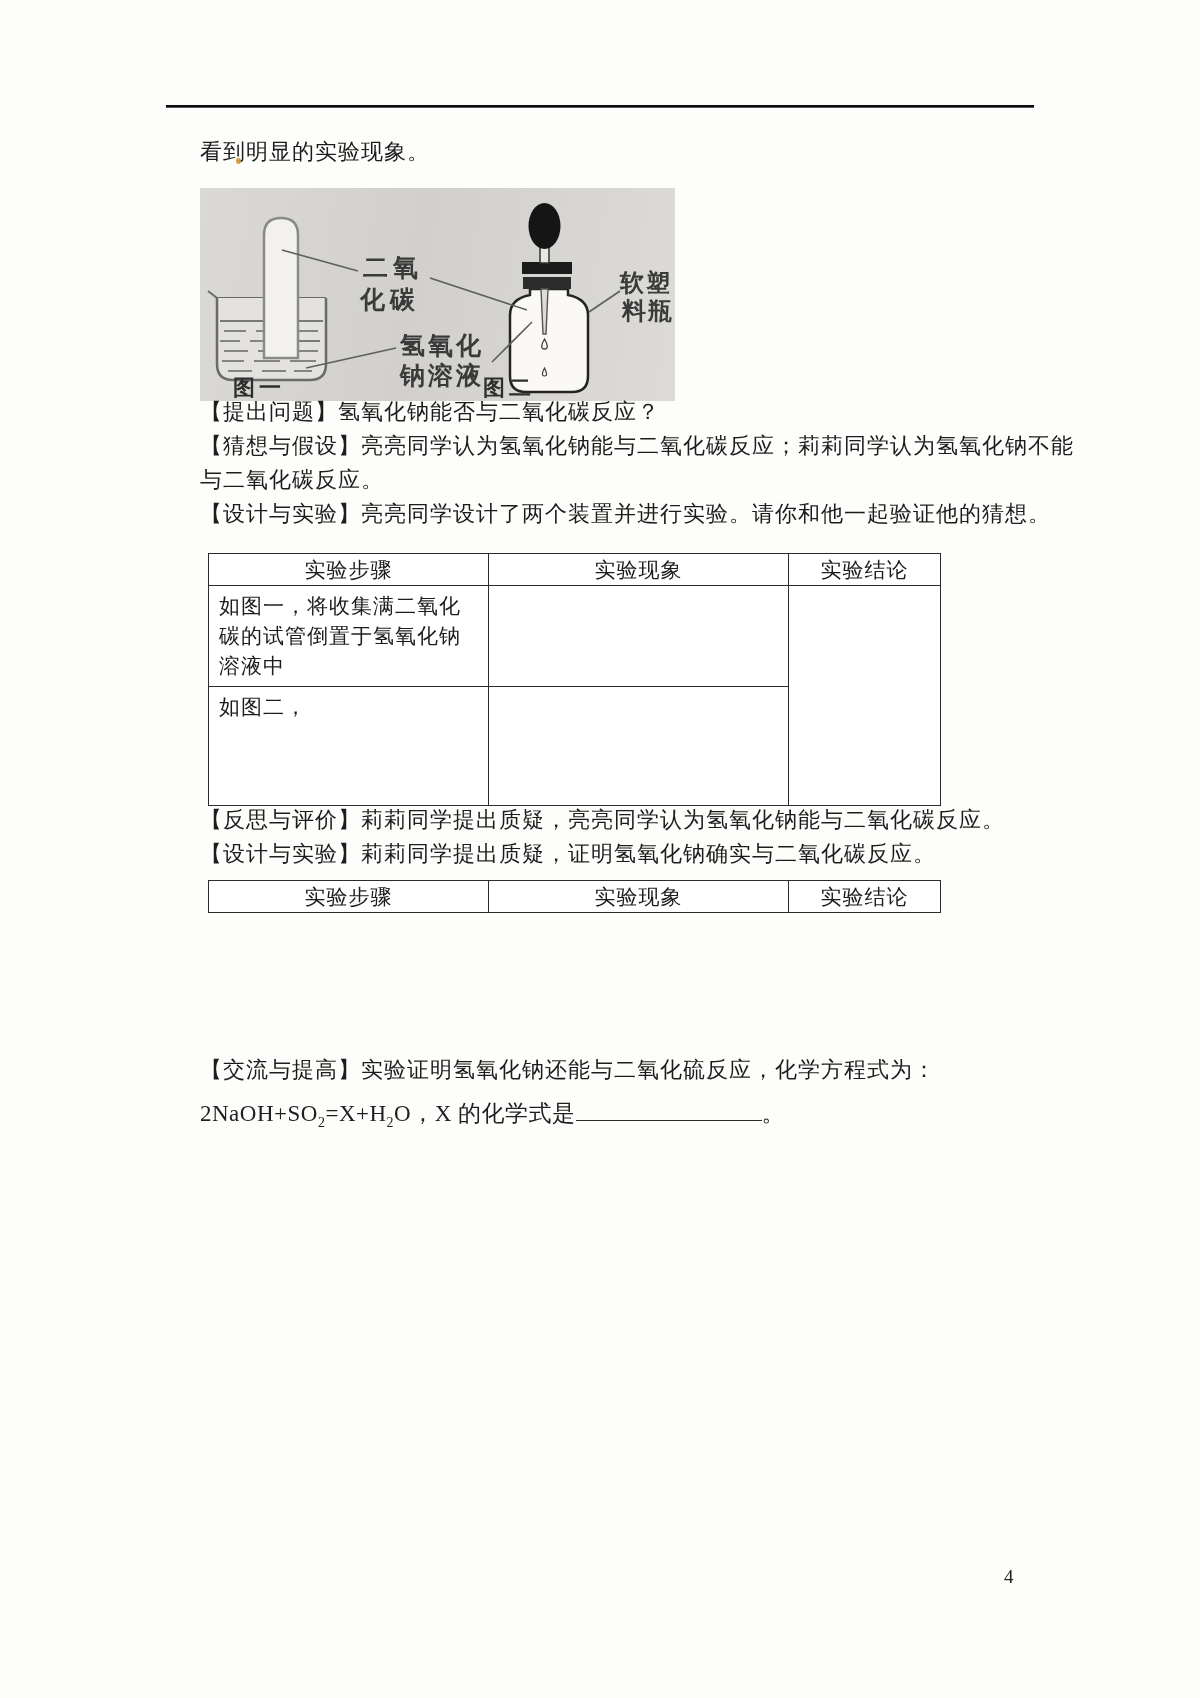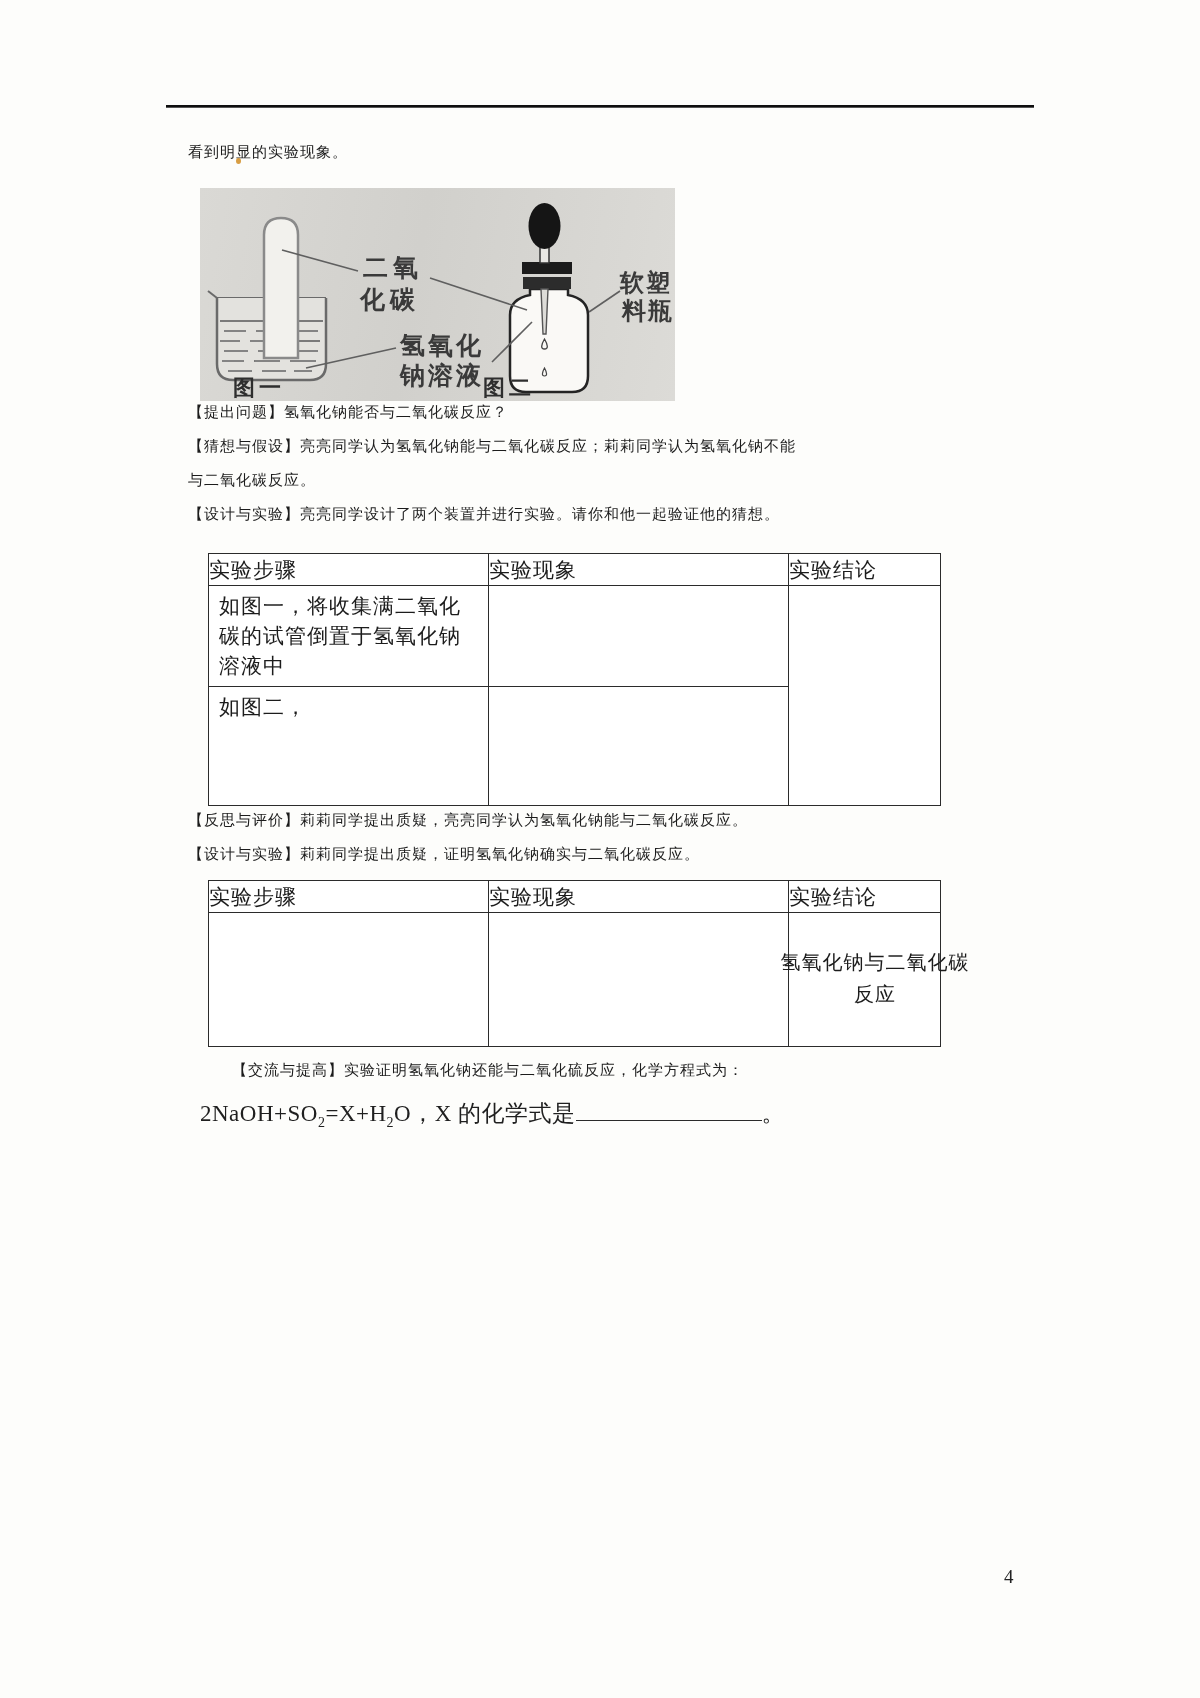--- a/index.html
+++ b/index.html
@@ -10,41 +10,41 @@
     font-family:"Liberation Serif","DejaVu Serif",serif;
     color:#1f1f1f;
     overflow:hidden;
   }
   .abs { position:absolute; }
   .rule-top {
     left:166px; top:105px; width:868px; height:3px;
     background:#0e0e0e; border-bottom:1px solid #555;
   }
   .para {
-    left:188px; width:810px; font-size:15px; line-height:32px;
+    left:200px; width:810px; font-size:22px; line-height:32px;
     letter-spacing:1px; color:#1c1c1c; white-space:nowrap;
   }
   .artifact-dot {
     left:236px; top:158px; width:5px; height:6px;
     background:#d4922e; border-radius:50%; opacity:.9;
   }
   .figure-wrap {
     left:200px; top:188px; width:475px; height:213px;
     background:linear-gradient(100deg,#dad9d5 0%,#d1d0cc 45%,#dcdbd7 100%);
   }
   .fig-label { font-family:"Liberation Serif","DejaVu Serif",serif; font-weight:600; fill:#3a3a3a; }
   .fig-caption { font-family:"Liberation Serif","DejaVu Serif",serif; font-weight:700; fill:#2e2e2e; }
   table.exp {
     position:absolute; left:208px; width:732px;
     border-collapse:collapse; table-layout:fixed;
     font-size:21px; letter-spacing:1px; color:#1c1c1c;
   }
   table.exp th, table.exp td { border:1.5px solid #2b2b2b; background:#fff; }
   table.exp th {
-    font-weight:normal; text-align:left; vertical-align:middle;
+    font-weight:normal; text-align:center; vertical-align:middle;
     height:32px; font-size:21px;
   }
   table.exp td { vertical-align:top; padding:5px 10px; line-height:30px; }
   #table1 { top:553px; }
   #table2 { top:880px; }
   #table1 td.row1 { height:96px; }
   #table1 td.row2 { height:119px; }
   #table2 td.bodyrow { height:134px; }
   .t2-conclusion-inner {
     width:190px; margin-left:-19px; margin-top:28px;
@@ -166,32 +166,22 @@
       <col style="width:280px">
       <col style="width:300px">
       <col style="width:152px">
     </colgroup>
   <tbody>
       <tr>
     <th>实验步骤</th>
     <th>实验现象</th>
     <th>实验结论</th>
   </tr>
-  <tr>
-    <td class="bodyrow"></td>
-    <td class="bodyrow"></td>
-    <td class="bodyrow">
-      <div class="t2-conclusion-inner">
-        <div>氢氧化钠与二氧化碳</div>
-        <div>反应</div>
-      </div>
-    </td>
-  </tr>
 </tbody>
   </table>
 
-<div class="abs para" style="top:1054px;margin-left:44px;">【交流与提高】实验证明氢氧化钠还能与二氧化硫反应，化学方程式为：</div>
+<div class="abs para" style="top:1054px;">【交流与提高】实验证明氢氧化钠还能与二氧化硫反应，化学方程式为：</div>
 
 <div class="abs equation">
   <span>2NaOH+SO</span><sub>2</sub><span>=X+H</span><sub>2</sub><span>O，X 的化学式是</span><span class="blank"></span><span>。</span>
 </div>
 
 <div class="abs page-num">4</div>
 
 </body></html>

